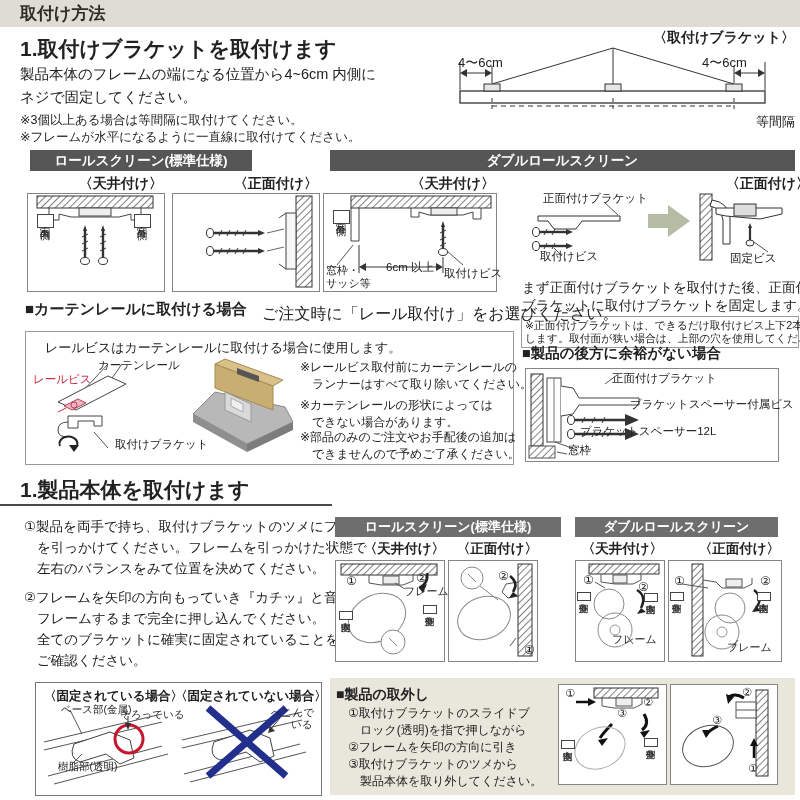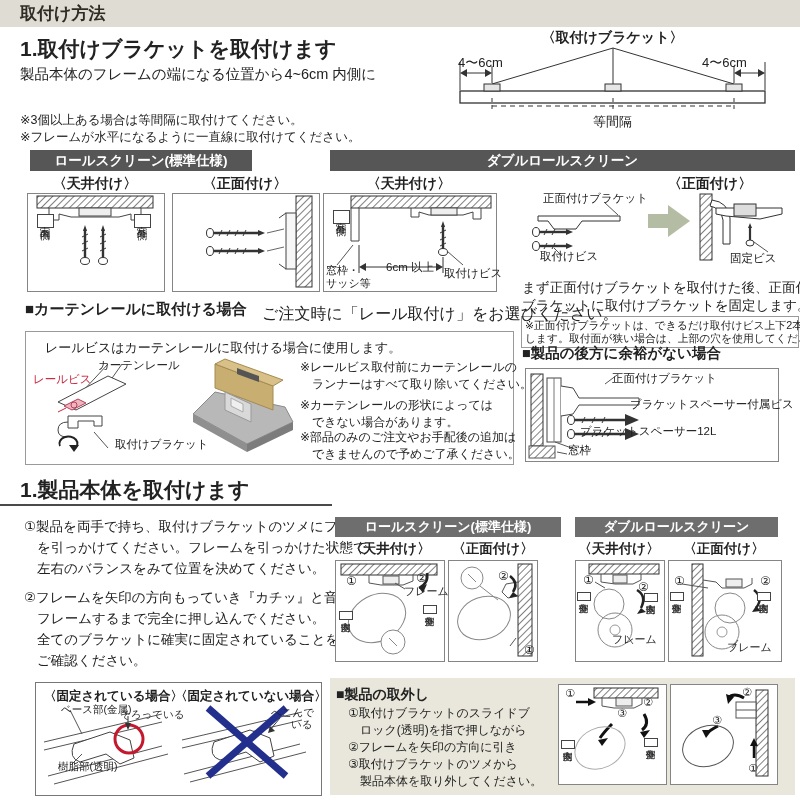--- a/index.html
+++ b/index.html
@@ -1,20 +1,20 @@
 <!DOCTYPE html>
 <html><head>
 <meta charset="utf-8">
 <style>
   body{margin:0;background:#fff}
   .page{position:relative;width:800px;height:800px;background:#fff;overflow:hidden;
         font-family:"Liberation Sans","DejaVu Sans",sans-serif;color:#222}
   .t{position:absolute;white-space:nowrap;line-height:1.2}
   .b{font-weight:bold}
-  .c{text-align:center}
+  .c{text-align:right}
   .bar{position:absolute;background:#565656;color:#fff;font-weight:bold;text-align:center;
        font-size:13.5px;line-height:21px;height:21px}
   .bar2{background:#6e6e6e;line-height:20px;height:20px;font-size:13px}
   .box{position:absolute;background:#fff;border:1px solid #858585}
   .sv{position:absolute}
   .vl{position:absolute;writing-mode:vertical-rl;text-orientation:upright;background:#fff;
       border:1px solid #444;font-size:10.5px;line-height:1;padding:3px 2px;letter-spacing:2px}
   .vs{font-size:9.5px;padding:2px 1px;letter-spacing:1px}
   .red{color:#c9283e}
 </style>
@@ -31,20 +31,21 @@
 </svg>
 
 <div class="page">
 
   <div style="position:absolute;left:0;top:0;width:800px;height:27px;background:#dedcd3">
     <span class="t b" style="left:20px;top:4px;font-size:17px;color:#2e2c25">取付け方法</span>
   </div>
 
   <span class="t b" style="left:20px;top:36px;font-size:21px">1.取付けブラケットを取付けます</span>
   <span class="t" style="left:20px;top:66px;font-size:14.5px">製品本体のフレームの端になる位置から4~6cm 内側に</span>
+  <span class="t" style="left:20px;top:89px;font-size:14.5px">ネジで固定してください。</span>
   <span class="t" style="left:20px;top:113px;font-size:12.5px">※3個以上ある場合は等間隔に取付けてください。</span>
   <span class="t" style="left:20px;top:130px;font-size:12.5px">※フレームが水平になるように一直線に取付けてください。</span>
 
   <span class="t b c" style="left:430px;top:29px;width:365px;font-size:14px">〈取付けブラケット〉</span>
   <svg class="sv" style="left:430px;top:46px" width="365" height="66" viewBox="0 0 365 66">
     <line x1="183" y1="2" x2="62" y2="38" stroke="#333" stroke-width="1"></line>
     <line x1="183" y1="2" x2="183" y2="38" stroke="#333" stroke-width="1"></line>
     <line x1="183" y1="2" x2="304" y2="38" stroke="#333" stroke-width="1"></line>
     <rect x="30" y="45" width="305" height="12" fill="#fff" stroke="#333" stroke-width="1.3"></rect>
     <rect x="54" y="38" width="16" height="7" fill="#e6e6e6" stroke="#333"></rect>

